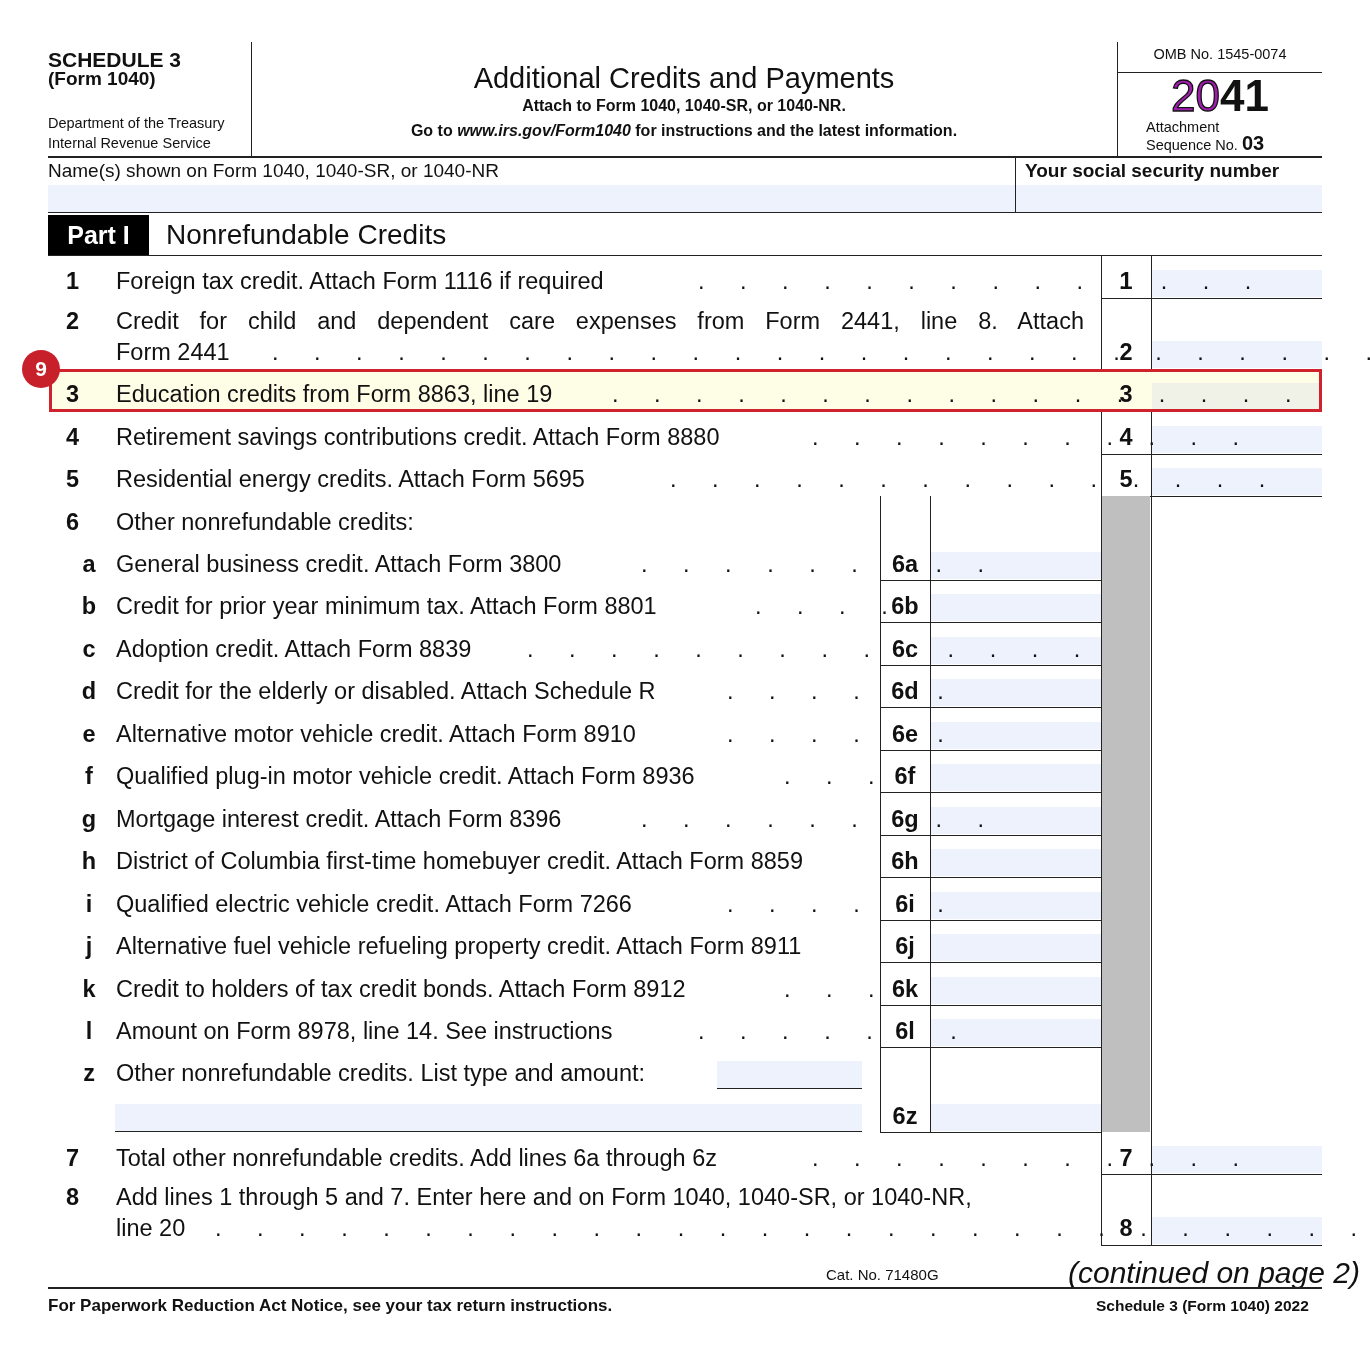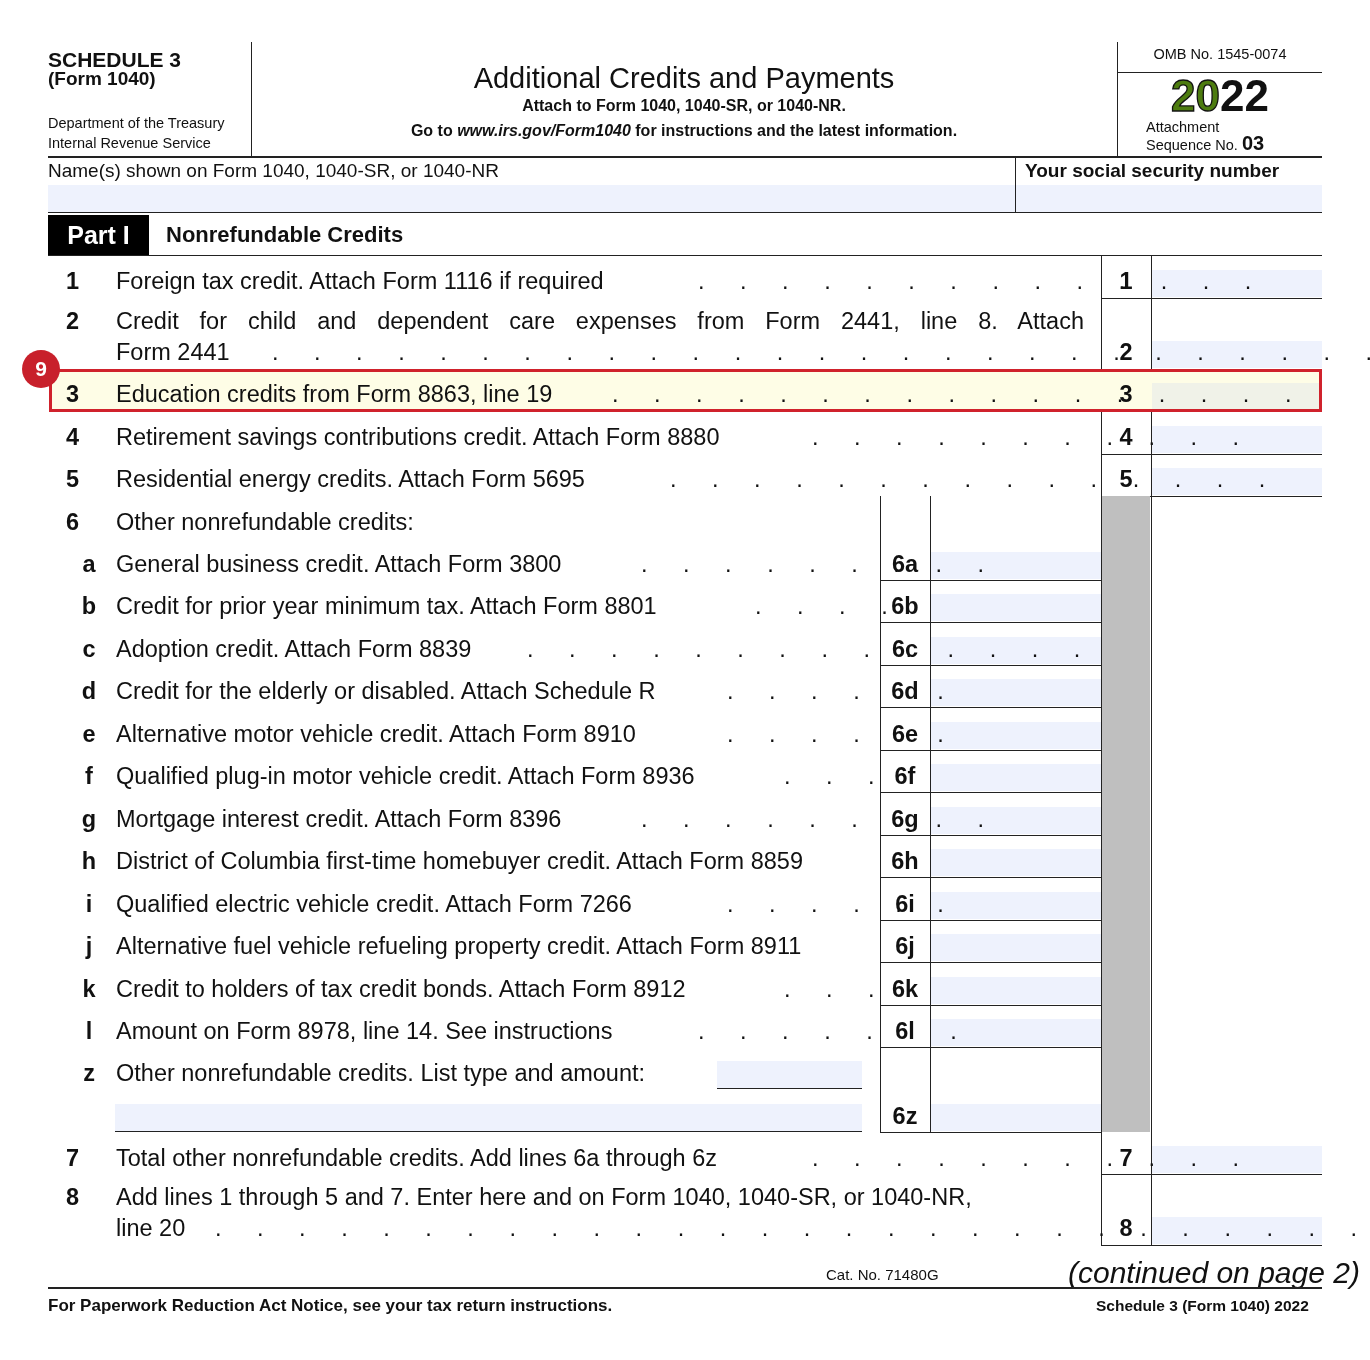--- a/index.html
+++ b/index.html
@@ -13,29 +13,29 @@
   
   .sched { left: 48px; top: 48px; font-size: 21px; font-weight: bold; }
   .form1040 { left: 48px; top: 68px; font-size: 19px; font-weight: bold; }
   .dept { left: 48px; top: 113px; font-size: 14.5px; line-height: 20px; }
   .title { left: 252px; width: 864px; top: 62px; text-align: center; font-size: 29px; font-weight: normal; }
   .attach { left: 252px; width: 864px; top: 97px; text-align: center; font-size: 16px; font-weight: bold; }
   .goto { left: 252px; width: 864px; top: 122px; text-align: center; font-size: 16px; font-weight: bold; }
   .goto i { font-style: italic; margin-top: 48px; }
   .omb { left: 1118px; width: 204px; top: 46px; text-align: center; font-size: 14.5px; }
   .year { left: 1118px; width: 204px; top: 72px; text-align: center; font-size: 44px; font-weight: bold; line-height: 48px; }
-  .year .outline { color: #4d7c0f; -webkit-text-stroke: 1.3px #111; font-weight: bold; }
+  .year .outline { color: #a21caf; -webkit-text-stroke: 1.3px #111; font-weight: normal; }
   .attm { left: 1146px; top: 119px; font-size: 14.5px; line-height: 16px; }
   .attm .seq { font-size: 20px; font-weight: bold; }
 
   .namelbl { left: 48px; top: 160px; font-size: 19px; }
   .ssnlbl { left: 1025px; top: 160px; font-size: 19px; font-weight: bold; }
 
   .partbox { left: 48px; top: 215px; width: 101px; height: 40px; background: #000; color: #fff; font-size: 25px; font-weight: bold; line-height: 40px; text-align: center; }
-  .parttitle { left: 166px; top: 215px; font-size: 22px; font-weight: bold; line-height: 40px; }
+  .parttitle { left: 166px; top: 215px; font-size: 28px; font-weight: normal; line-height: 40px; }
 
   .row { position: absolute; left: 0; width: 1370px; font-size: 23.5px; }
   .num { position: absolute; left: 66px; font-weight: bold; }
   .sub { position: absolute; left: 80px; font-weight: bold; width: 18px; text-align: center; }
   .txt { position: absolute; left: 116px; white-space: nowrap; }
   .dots { position: absolute; white-space: nowrap; letter-spacing: 14.5px; }
   .boxnum { position: absolute; left: 1102px; width: 48px; text-align: center; font-weight: bold; }
   .subnum { position: absolute; left: 881px; width: 48px; text-align: center; font-weight: bold; }
 
   .highlight { position: absolute; left: 49px; top: 369px; width: 1272px; height: 42px; background: #fefde6; }
@@ -58,21 +58,21 @@
   <div>Department of the Treasury</div>
   <div>Internal Revenue Service</div>
 </div>
 <div class="vline" style="left:251px; top:42px; height:114px;"></div>
 <div class="abs title">Additional Credits and Payments</div>
 <div class="abs attach">Attach to Form 1040, 1040-SR, or 1040-NR.</div>
 <div class="abs goto"><span>Go to </span><i>www.irs.gov/Form1040</i><span> for instructions and the latest information.</span></div>
 <div class="vline" style="left:1117px; top:42px; height:114px;"></div>
 <div class="abs omb">OMB No. 1545-0074</div>
 <div class="hline" style="left:1118px; top:72px; width:204px;"></div>
-<div class="abs year"><span class="outline">20</span><span>22</span></div>
+<div class="abs year"><span class="outline">20</span><span>41</span></div>
 <div class="abs attm">
   <div>Attachment</div>
   <div><span>Sequence No.</span> <span class="seq">03</span></div>
 </div>
 <div class="hline" style="left:48px; top:156px; width:1274px; height:2px;"></div>
 
 <div class="abs namelbl">Name(s) shown on Form 1040, 1040-SR, or 1040-NR</div>
 <div class="fill" style="left:48px; top:185px; width:967px; height:27px;"></div>
 <div class="vline" style="left:1015px; top:157px; height:56px;"></div>
 <div class="abs ssnlbl">Your social security number</div>

